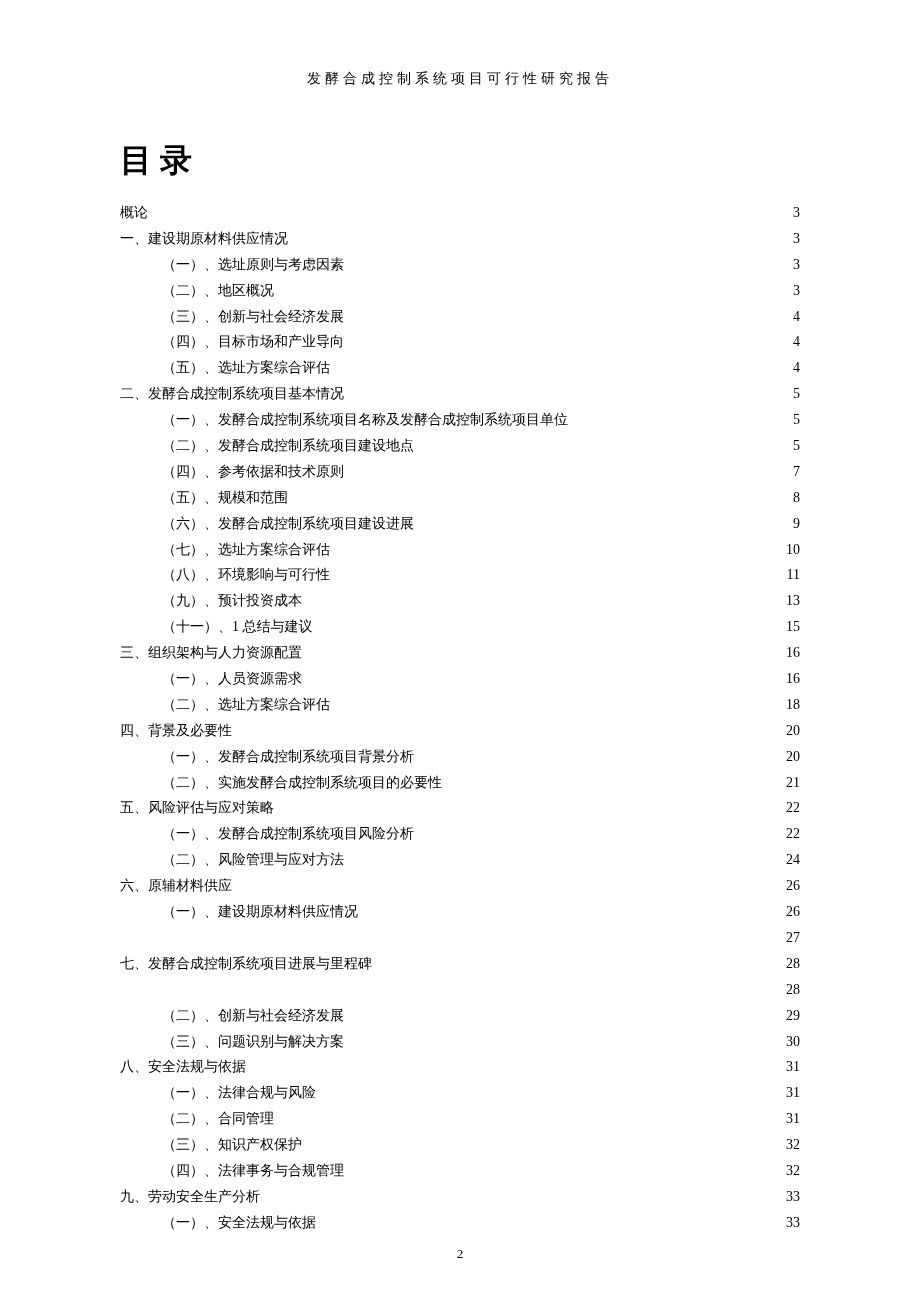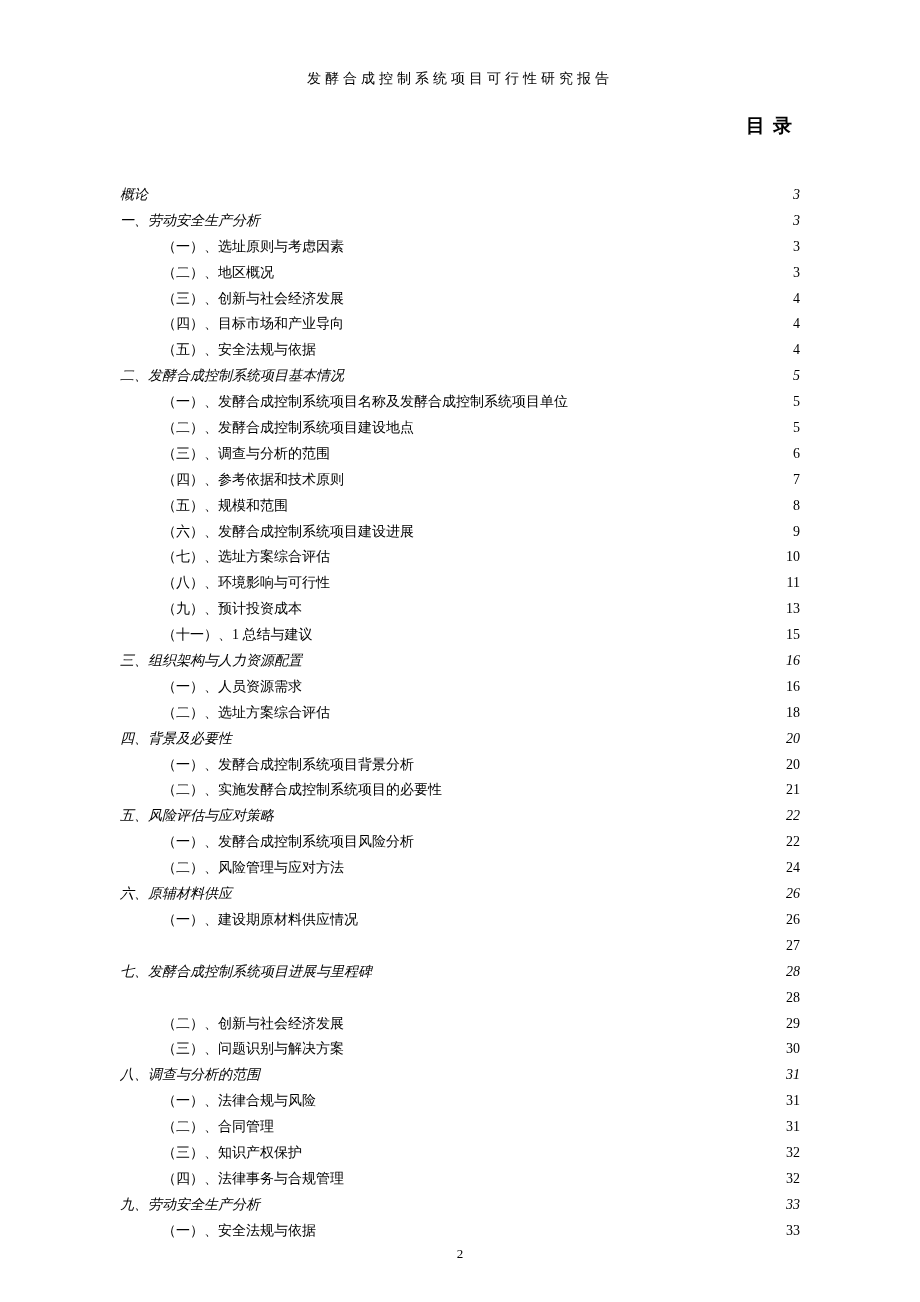--- a/index.html
+++ b/index.html
@@ -13,29 +13,29 @@
       background: #fff;
       font-family: "SimSun", "宋体", serif;
       color: #000;
       position: relative;
       padding: 70px 120px 40px 120px;
     }
     .header-title {
       text-align: center;
       font-size: 14px;
       letter-spacing: 4px;
-      margin-bottom: 25px;
+      margin-bottom: 51px;
       font-family: "SimSun", "宋体", serif;
     }
     .main-title {
-      text-align: right;
-      font-size: 19px;
+      text-align: left;
+      font-size: 32px;
       font-weight: bold;
       letter-spacing: 8px;
-      margin-bottom: 43px;
+      margin-bottom: 17px;
       font-family: "SimSun", "宋体", serif;
     }
     .toc-item {
       display: flex;
       align-items: baseline;
       font-size: 14px;
       line-height: 1.85;
       white-space: nowrap;
     }
     .toc-label {
@@ -52,21 +52,20 @@
       letter-spacing: 1px;
       color: #000;
       position: absolute;
       left: 0;
     }
     .toc-page {
       flex-shrink: 0;
     }
     .indent-0 {
       padding-left: 0;
-      font-style: italic;
     }
     .indent-1 {
       padding-left: 42px;
     }
     .page-number {
       position: absolute;
       bottom: 40px;
       left: 0;
       right: 0;
       text-align: center;
@@ -79,21 +78,21 @@
 <div class="header-title">发酵合成控制系统项目可行性研究报告</div>
 <div class="main-title">目录</div>
 
 <div id="toc-container">
     <div class="toc-item indent-0">
       <span class="toc-label">概论</span>
       <span class="toc-dots"></span>
       <span class="toc-page">3</span>
     </div>
     <div class="toc-item indent-0">
-      <span class="toc-label">一、劳动安全生产分析</span>
+      <span class="toc-label">一、建设期原材料供应情况</span>
       <span class="toc-dots"></span>
       <span class="toc-page">3</span>
     </div>
     <div class="toc-item indent-1">
       <span class="toc-label">（一）、选址原则与考虑因素</span>
       <span class="toc-dots"></span>
       <span class="toc-page">3</span>
     </div>
     <div class="toc-item indent-1">
       <span class="toc-label">（二）、地区概况</span>
@@ -104,45 +103,40 @@
       <span class="toc-label">（三）、创新与社会经济发展</span>
       <span class="toc-dots"></span>
       <span class="toc-page">4</span>
     </div>
     <div class="toc-item indent-1">
       <span class="toc-label">（四）、目标市场和产业导向</span>
       <span class="toc-dots"></span>
       <span class="toc-page">4</span>
     </div>
     <div class="toc-item indent-1">
-      <span class="toc-label">（五）、安全法规与依据</span>
+      <span class="toc-label">（五）、选址方案综合评估</span>
       <span class="toc-dots"></span>
       <span class="toc-page">4</span>
     </div>
     <div class="toc-item indent-0">
       <span class="toc-label">二、发酵合成控制系统项目基本情况</span>
       <span class="toc-dots"></span>
       <span class="toc-page">5</span>
     </div>
     <div class="toc-item indent-1">
       <span class="toc-label">（一）、发酵合成控制系统项目名称及发酵合成控制系统项目单位</span>
       <span class="toc-dots"></span>
       <span class="toc-page">5</span>
     </div>
     <div class="toc-item indent-1">
       <span class="toc-label">（二）、发酵合成控制系统项目建设地点</span>
       <span class="toc-dots"></span>
       <span class="toc-page">5</span>
     </div>
     <div class="toc-item indent-1">
-      <span class="toc-label">（三）、调查与分析的范围</span>
-      <span class="toc-dots"></span>
-      <span class="toc-page">6</span>
-    </div>
-    <div class="toc-item indent-1">
       <span class="toc-label">（四）、参考依据和技术原则</span>
       <span class="toc-dots"></span>
       <span class="toc-page">7</span>
     </div>
     <div class="toc-item indent-1">
       <span class="toc-label">（五）、规模和范围</span>
       <span class="toc-dots"></span>
       <span class="toc-page">8</span>
     </div>
     <div class="toc-item indent-1">
@@ -242,21 +236,21 @@
       <span class="toc-label">（二）、创新与社会经济发展</span>
       <span class="toc-dots"></span>
       <span class="toc-page">29</span>
     </div>
     <div class="toc-item indent-1">
       <span class="toc-label">（三）、问题识别与解决方案</span>
       <span class="toc-dots"></span>
       <span class="toc-page">30</span>
     </div>
     <div class="toc-item indent-0">
-      <span class="toc-label">八、调查与分析的范围</span>
+      <span class="toc-label">八、安全法规与依据</span>
       <span class="toc-dots"></span>
       <span class="toc-page">31</span>
     </div>
     <div class="toc-item indent-1">
       <span class="toc-label">（一）、法律合规与风险</span>
       <span class="toc-dots"></span>
       <span class="toc-page">31</span>
     </div>
     <div class="toc-item indent-1">
       <span class="toc-label">（二）、合同管理</span>

